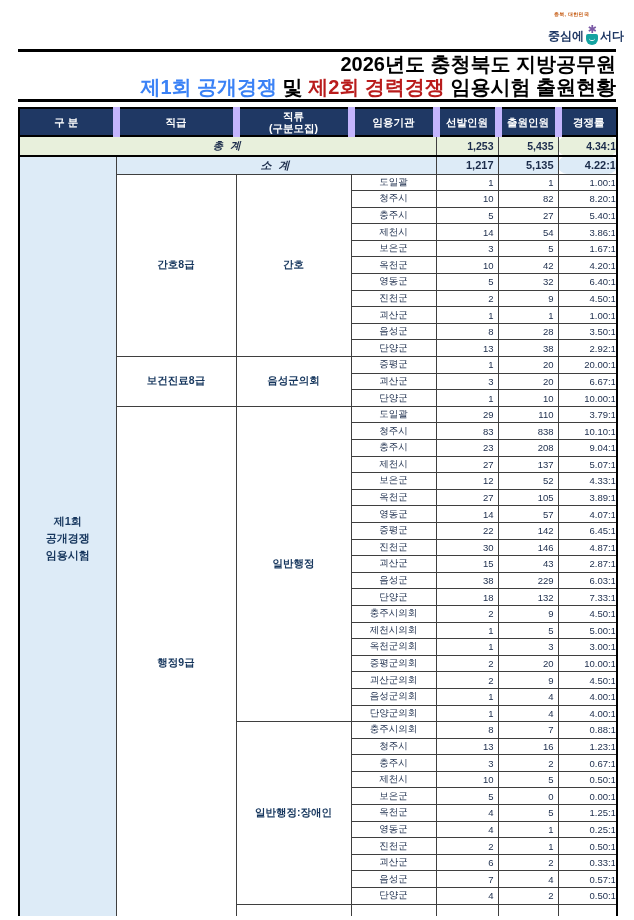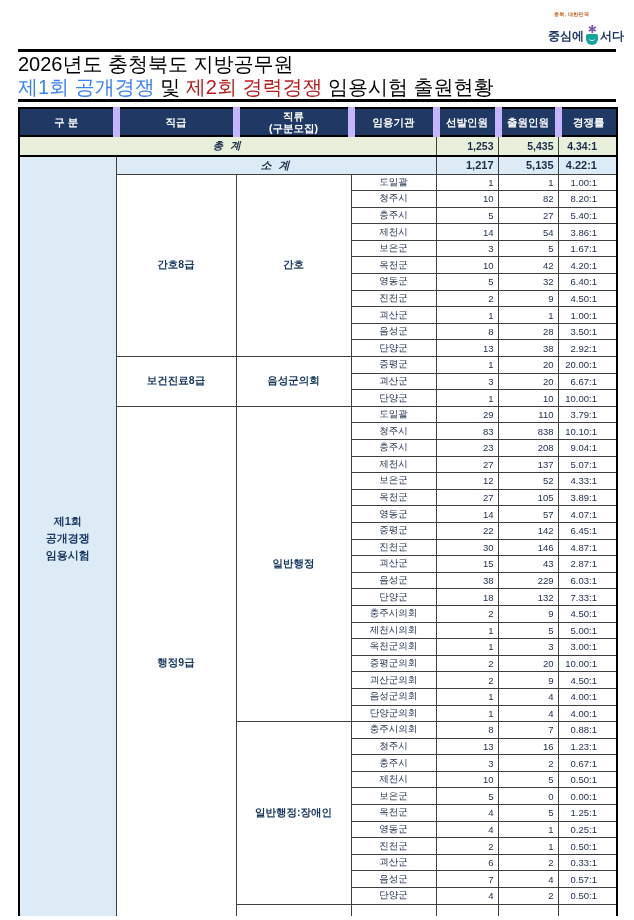--- a/index.html
+++ b/index.html
@@ -11,42 +11,42 @@
   .logo-small{position:absolute;top:3px;left:6px;font-size:5px;font-weight:bold;color:#c55a11;letter-spacing:.3px;}
   .logo-main{position:absolute;bottom:3px;left:0;display:flex;align-items:flex-end;font-size:12px;font-weight:bold;color:#1f3864;}
   .logo-iconstack{display:flex;flex-direction:column;align-items:center;margin:0 2px;}
   .flower{color:#7b5aa6;font-size:11px;line-height:10px;}
   .shield{width:12px;height:11px;background:#14a3a1;border-radius:2px 2px 6px 6px;position:relative;}
   .shield:after{content:"";position:absolute;left:3px;top:3px;width:6px;height:3px;border-bottom:1px solid #fff;border-radius:0 0 3px 3px;}
 
   
   .rule{position:absolute;left:18px;width:598px;height:3px;background:#000;}
   .rule-top{top:49px;} .rule-bottom{top:99px;}
-  .titleblock{position:absolute;top:53px;left:18px;width:598px;text-align:left;
-              font-size:20px;font-weight:normal;color:#000;line-height:23px;}
+  .titleblock{position:absolute;top:53px;left:18px;width:598px;text-align:right;
+              font-size:20px;font-weight:bold;color:#000;line-height:23px;}
   .t-blue{color:#3b82f6;} .t-orange{color:#b91c1c;margin-top:33px;}
 
   
   table{position:absolute;top:107px;left:18px;width:598px;border-collapse:collapse;
         table-layout:fixed;border:2px solid #000;}
   th,td{overflow:hidden;vertical-align:middle;text-align:center;padding:0;}
   th{background:#1f3864;color:#ffffff;font-size:10.5px;font-weight:bold;
      border-bottom:2px solid #000;line-height:12px;}
   th + th{border-left:7px solid #c4b5fd;}
   td{border:1px solid #3f3f3f;font-size:9.5px;color:#1a2b4a;}
   .head-row{height:28px;}
   .total-row td{background:#e8f0dc;font-weight:bold;font-size:10.5px;border-bottom:2px solid #000;}
   .subtotal-row td{background:#ddebf7;font-weight:bold;font-size:11px;}
   .total-label,.subtotal-label{letter-spacing:2px;font-style:italic;}
   .gubun-cell{background:#ddebf7;font-weight:bold;font-size:11px;color:#17375e;
               line-height:17px;vertical-align:middle;border-bottom:none;}
   .grade-cell,.series-cell{font-weight:bold;font-size:10.5px;color:#17375e;background:#fff;}
   .agency-cell{font-size:9.5px;}
   .num-cell{text-align:right;padding-right:4px;}
-  .ratio-cell{text-align:right;padding-right:19px;}
+  .ratio-cell{text-align:right;padding-right:0;border-radius:9px;}
 </style>
 </head>
 <body>
 
 <div class="page">
 
   <div class="logo">
     <div class="logo-small">충북, 대한민국</div>
     <div class="logo-main">
       <span>중심에</span>

